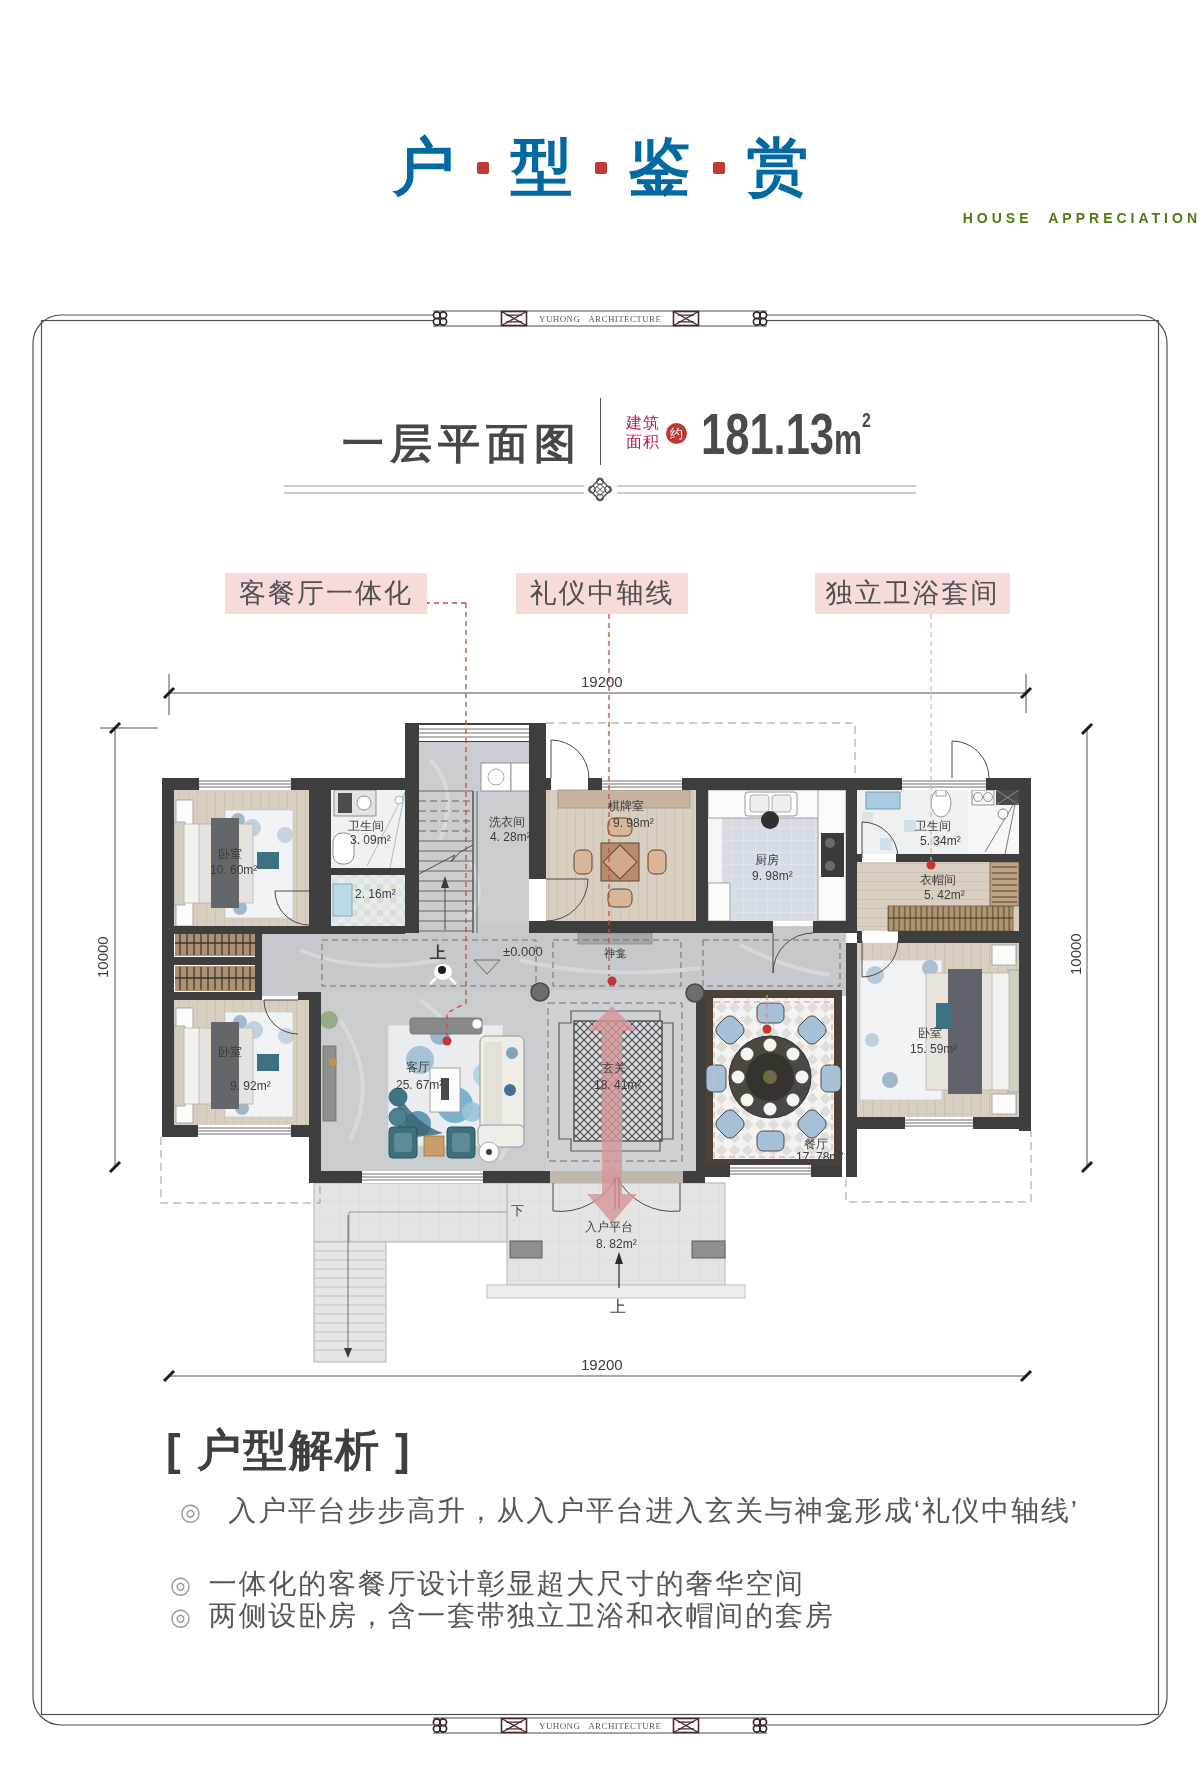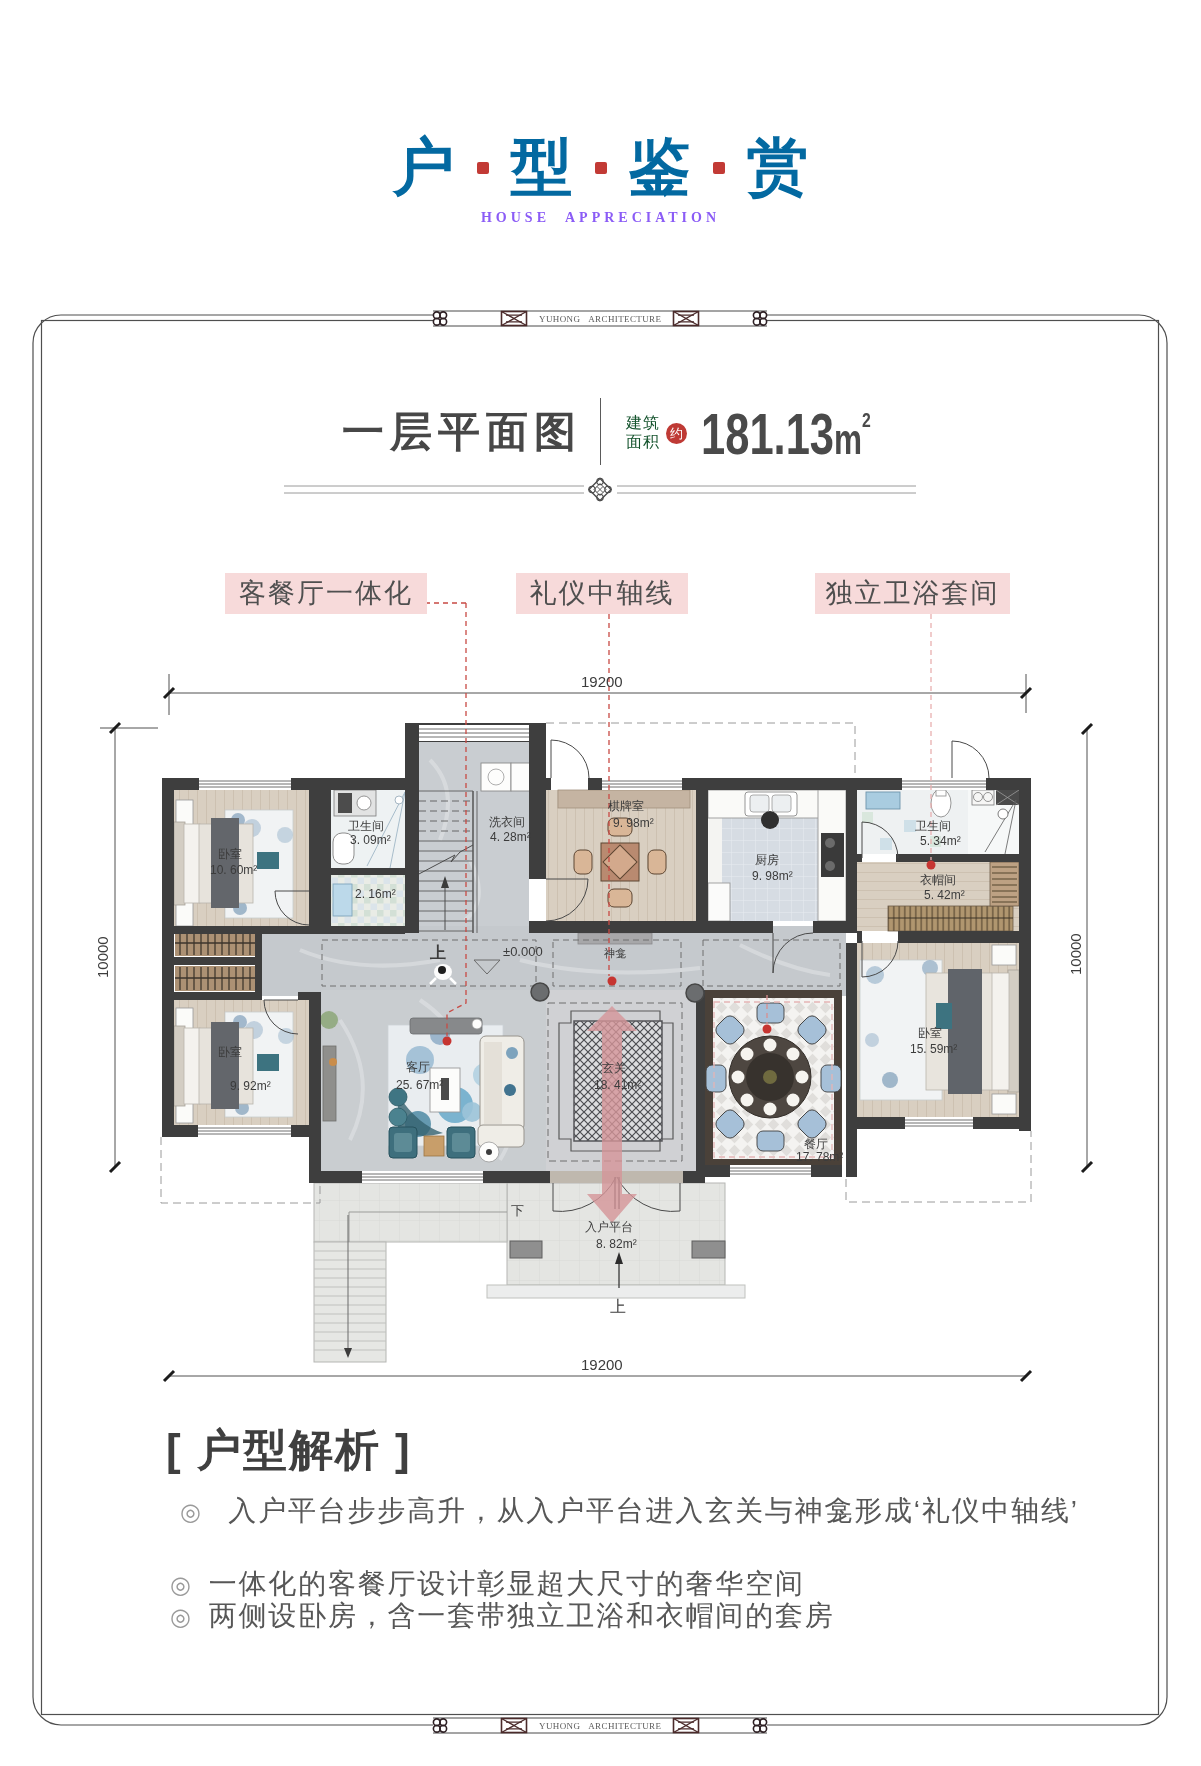--- a/index.html
+++ b/index.html
@@ -3,25 +3,25 @@
 <meta charset="utf-8">
 <style>
   html,body{margin:0;padding:0;}
   body{width:1201px;height:1766px;position:relative;background:#ffffff;overflow:hidden;
        font-family:"Liberation Sans",sans-serif;}
   .abs{position:absolute;}
   #title{left:0;top:136px;width:1201px;text-align:center;color:#0369a1;font-weight:bold;
          font-size:62px;line-height:62px;letter-spacing:0;}
   #title .d{display:inline-block;width:12px;height:12px;background:#c23a35;border-radius:2px;
             margin:0 22px;vertical-align:14px;}
-  #subtitle{left:0;top:210px;width:1201px;text-align:center;color:#8b5cf6;
-            font-family:Liberation Serif, serif;font-weight:bold;font-size:14px;letter-spacing:4px;}
-  #h1t{left:342px;top:404px;width:270px;color:#474747;font-size:42px;letter-spacing:6px;font-weight:bold;}
+  #subtitle{left:0;top:210px;width:1201px;text-align:right;color:#4d7c0f;
+            font-family:Liberation Sans, sans-serif;font-weight:bold;font-size:14px;letter-spacing:4px;}
+  #h1t{left:342px;top:416px;width:270px;color:#474747;font-size:42px;letter-spacing:6px;font-weight:bold;}
   #vbar{left:600px;top:398px;width:1px;height:67px;background:#5a5a5a;}
-  #jzmj{left:626px;top:413px;color:#14532d;font-size:16px;line-height:19px;letter-spacing:1px;}
+  #jzmj{left:626px;top:413px;color:#be185d;font-size:16px;line-height:19px;letter-spacing:1px;}
   #yue{left:666px;top:423px;width:21px;height:21px;border-radius:50%;background:#bf3a35;color:#fff;
        font-size:13px;text-align:center;line-height:21px;}
   #area{left:701px;top:400px;color:#4a4a4a;font-size:58px;font-weight:bold;letter-spacing:0;transform:scaleX(0.75);transform-origin:left top;white-space:nowrap;}
   #area .mm{font-size:42px;font-weight:bold;}
   #area .sup{font-size:21px;vertical-align:27px;}
   .plabel{background:#f7dada;color:#4f4f4f;font-size:27px;line-height:41px;height:41px;
           text-align:center;letter-spacing:2px;}
   #pl1{left:225px;top:573px;width:202px;}
   #pl2{left:516px;top:573px;width:172px;}
   #pl3{left:815px;top:573px;width:195px;}

